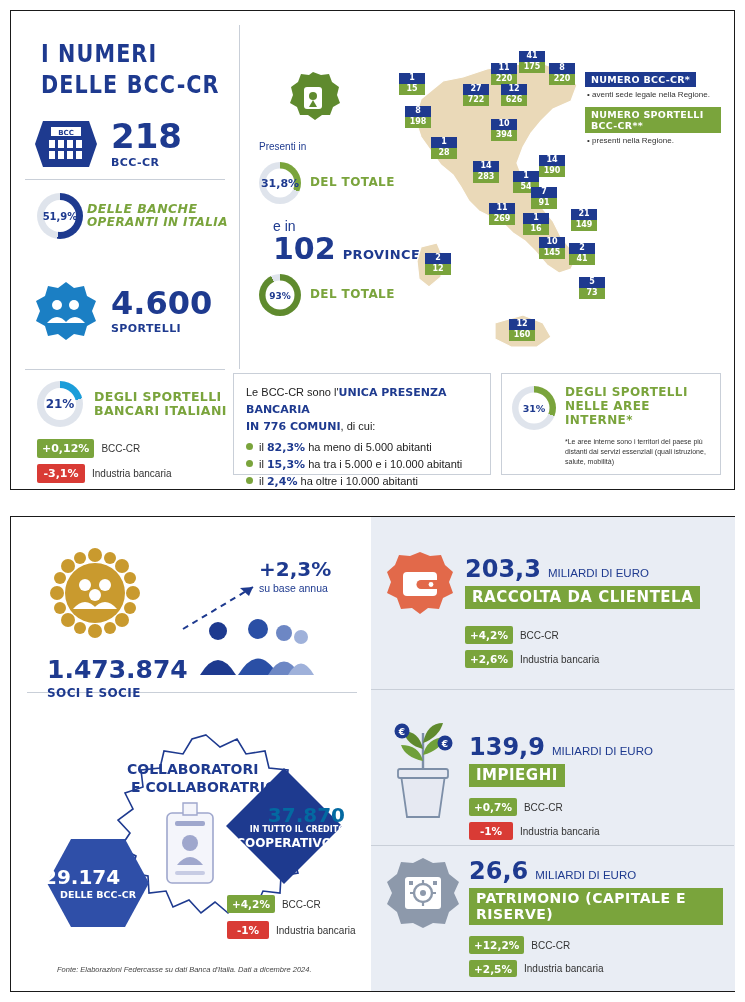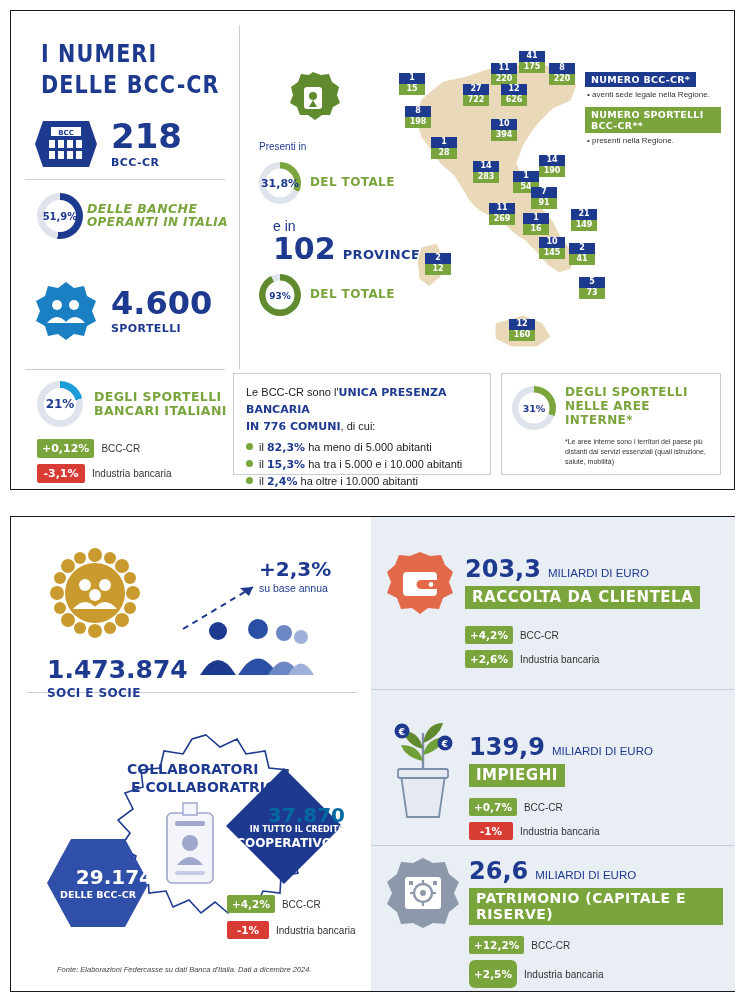--- a/index.html
+++ b/index.html
@@ -495,21 +495,21 @@
       <svg style="position:absolute;left:192px;top:40px;" width="122" height="122" viewBox="0 0 122 122">
         <rect x="20" y="20" width="82" height="82" fill="#1e3a8f" transform="rotate(45 61 61)"></rect>
       </svg>
       <div style="position:absolute;left:192px;top:78px;width:122px;text-align:right;font-family:'DejaVu Sans',sans-serif;font-weight:bold;font-size:20px;color:#0369a1;">37.870</div>
       <div style="position:absolute;left:192px;top:100px;width:122px;text-align:right;font-family:'DejaVu Sans',sans-serif;font-weight:bold;font-size:8px;color:#fff;">IN TUTTO IL CREDITO</div>
       <div style="position:absolute;left:192px;top:111px;width:122px;text-align:center;font-family:'DejaVu Sans',sans-serif;font-weight:bold;font-size:12px;color:#fff;">COOPERATIVO</div>
 
       <svg style="position:absolute;left:12px;top:110px;" width="110" height="96" viewBox="0 0 110 96">
         <path d="M28 4 L82 4 L106 48 L82 92 L28 92 L4 48 Z" fill="#2f4fa8"></path>
       </svg>
-      <div style="position:absolute;left:12px;top:140px;width:110px;text-align:right;font-family:'DejaVu Sans',sans-serif;font-weight:bold;font-size:20px;color:#fff;">29.174</div>
+      <div style="position:absolute;left:12px;top:140px;width:110px;text-align:left;font-family:'DejaVu Sans',sans-serif;font-weight:bold;font-size:20px;color:#fff;">29.174</div>
       <div style="position:absolute;left:12px;top:164px;width:110px;text-align:center;font-family:'DejaVu Sans',sans-serif;font-weight:bold;font-size:9.5px;color:#fff;">DELLE BCC-CR</div>
 
       <div style="position:absolute;left:196px;top:170px;display:flex;align-items:center;">
         <span class="chip chip-green" style="font-size:10.5px;height:18px;min-width:42px;padding:0 5px;">+4,2%</span>
         <span class="chip-note">BCC-CR</span>
       </div>
       <div style="position:absolute;left:196px;top:196px;display:flex;align-items:center;">
         <span class="chip chip-red" style="font-size:10.5px;height:18px;min-width:42px;padding:0 5px;">-1%</span>
         <span class="chip-note">Industria bancaria</span>
       </div>
@@ -597,21 +597,21 @@
             <span class="money-unit" style="margin-left:7px;">MILIARDI DI EURO</span>
           </div>
           <div style="margin-top:5px;">
             <span class="money-cat" style="font-size:14px;">PATRIMONIO (CAPITALE E RISERVE)</span>
           </div>
           <div style="margin-top:11px;display:flex;align-items:center;">
             <span class="chip chip-green" style="font-size:10.5px;height:18px;min-width:48px;padding:0 5px;">+12,2%</span>
             <span class="chip-note">BCC-CR</span>
           </div>
           <div style="margin-top:6px;display:flex;align-items:center;">
-            <span class="chip chip-green" style="font-size:10.5px;height:28px;min-width:48px;padding:0 5px;border-radius:6px;">+2,5%</span>
+            <span class="chip chip-green" style="font-size:10.5px;height:17px;min-width:48px;padding:0 5px;">+2,5%</span>
             <span class="chip-note">Industria bancaria</span>
           </div>
         </div>
       </div>
     </div>
 
   </div>
 </div>
 
 </body></html>

